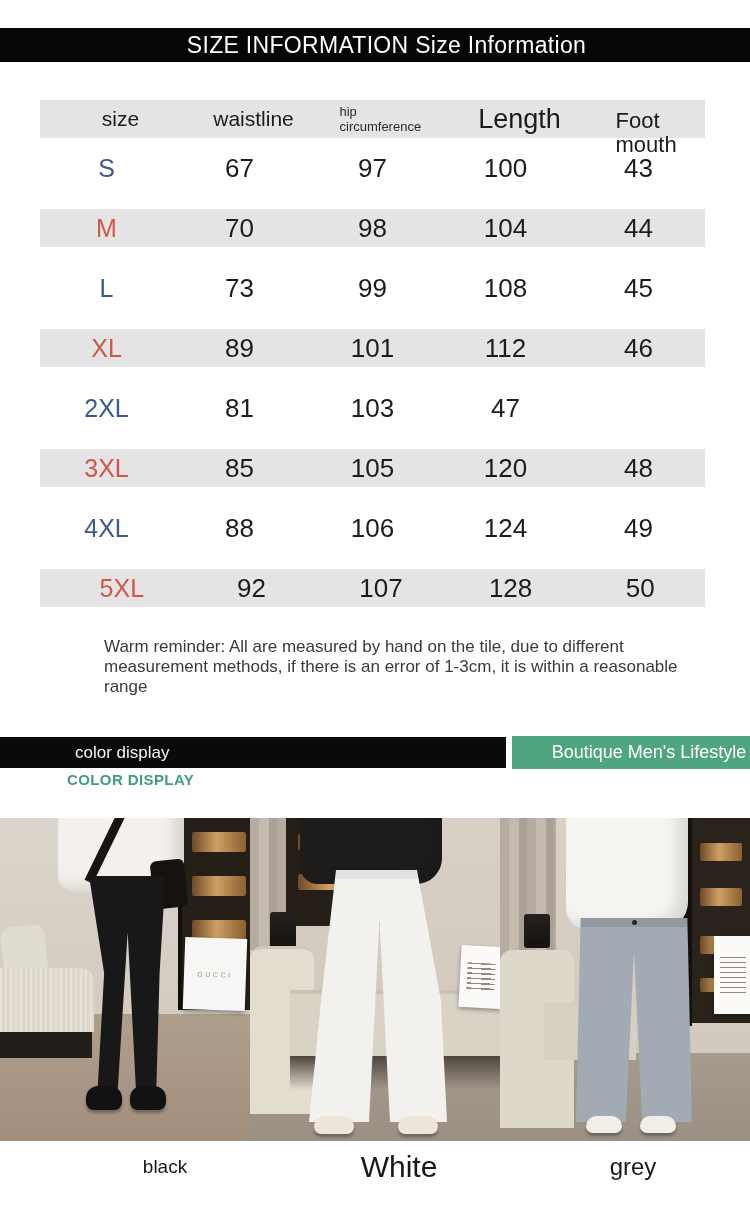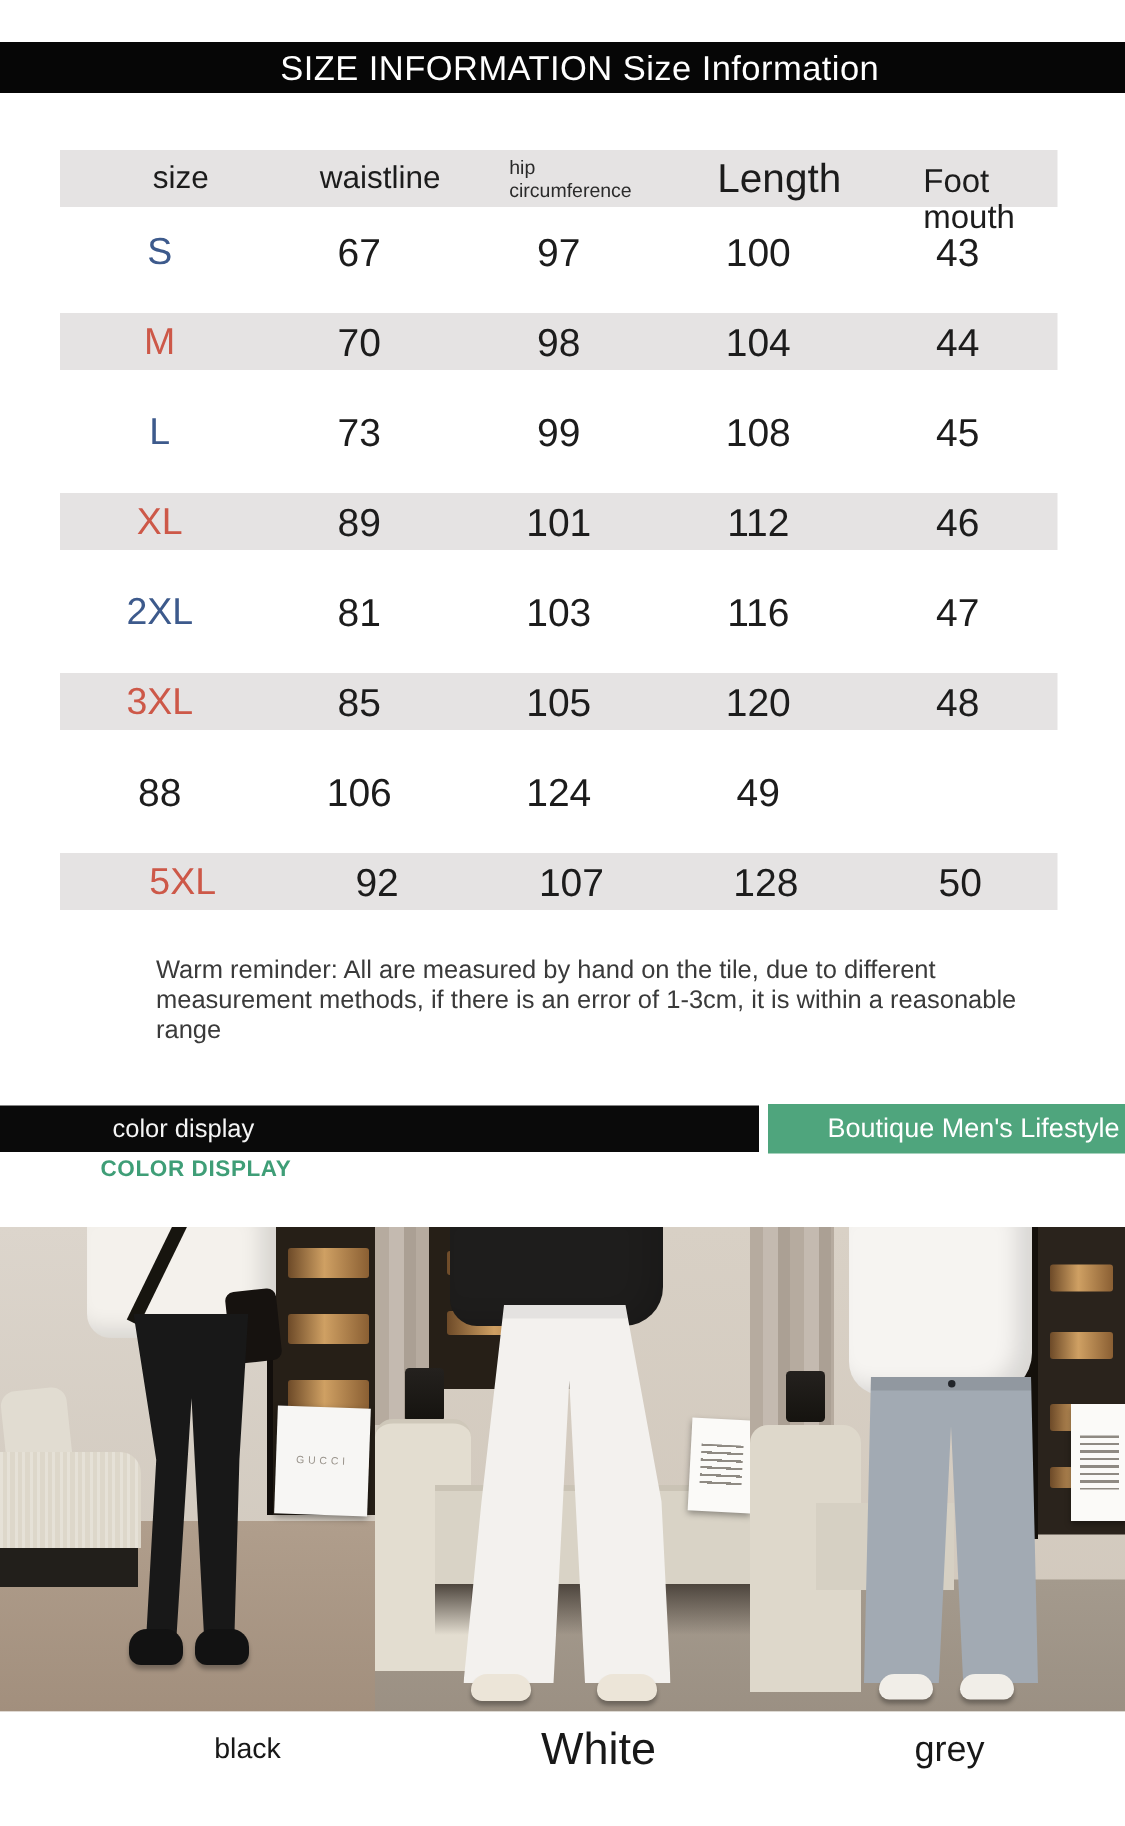--- a/index.html
+++ b/index.html
@@ -147,31 +147,31 @@
       <div class="td td-size" style="color: rgb(205, 88, 72);">XL</div>
       <div class="td">89</div>
       <div class="td">101</div>
       <div class="td">112</div>
       <div class="td">46</div>
     </div>
     <div class="trow">
       <div class="td td-size" style="color: rgb(61, 90, 140);">2XL</div>
       <div class="td">81</div>
       <div class="td">103</div>
-      <div class="td">116</div>
       <div class="td">47</div>
     </div>
     <div class="trow striped">
       <div class="td td-size" style="color: rgb(205, 88, 72);">3XL</div>
       <div class="td">85</div>
       <div class="td">105</div>
       <div class="td">120</div>
       <div class="td">48</div>
     </div>
     <div class="trow">
+      <div class="td td-size" style="color: rgb(61, 90, 140);">4XL</div>
       <div class="td">88</div>
       <div class="td">106</div>
       <div class="td">124</div>
       <div class="td">49</div>
     </div>
     <div class="trow striped">
       <div class="td td-size" style="color: rgb(205, 88, 72); margin-left: 17px;">5XL</div>
       <div class="td">92</div>
       <div class="td">107</div>
       <div class="td">128</div>

